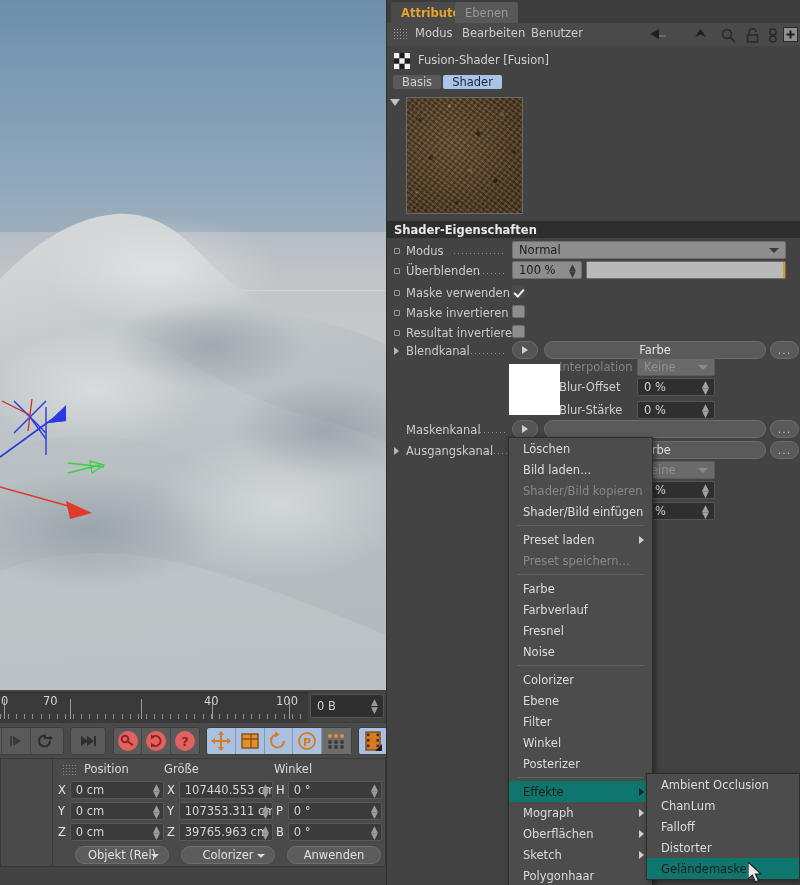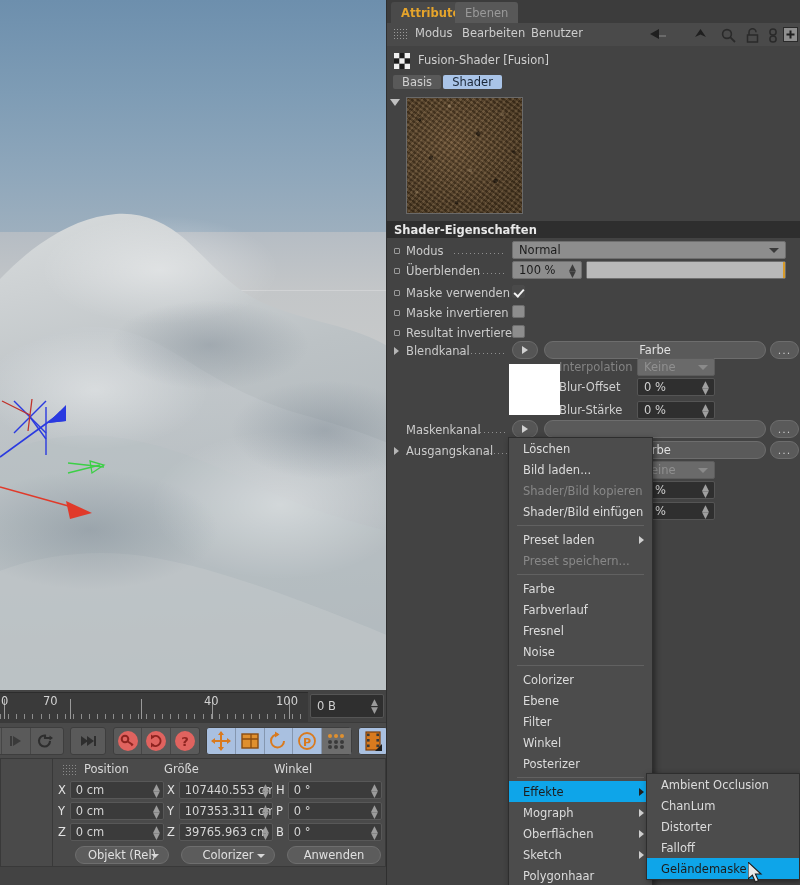--- a/index.html
+++ b/index.html
@@ -244,21 +244,21 @@
   
   .ctxmenu {
     position:absolute; background:#4c4c4c; border:1px solid #2e2e2e;
     box-shadow:2px 2px 6px rgba(0,0,0,.45); z-index:40;
   }
   .ctxitem {
     position:relative; height:21px; display:flex; align-items:center;
     padding-left:14px; font-size:11.5px; color:#dcdcdc; white-space:nowrap;
   }
   .ctxitem.dim { color:#888; }
-  .ctxitem.hi { background:#0ea5e9; color:#1d1d1d; }
+  .ctxitem.hi { background:#0f766e; color:#1d1d1d; }
   .ctxitem .sub { position:absolute; right:8px; top:7px; width:0;height:0;
     border-top:4px solid transparent;border-bottom:4px solid transparent;border-left:5px solid #cfcfcf; }
   .ctxitem.hi .sub { border-left-color:#202020; }
   .ctxsep { height:1px; margin:3px 8px; background:#616161; }
 
   #cursor { position:absolute; left:748px; top:862px; z-index:60; }
 
   #bottomfill { position:absolute; left:0; top:876px; width:386px; height:9px; background:#434343; }
 </style>
 </head>
@@ -785,24 +785,24 @@
   </div>
 
 <div class="ctxmenu" id="submenu" style="left:646px; top:773px; width:154px;">
     <div class="ctxitem">
       <span>Ambient Occlusion</span>
     </div>
     <div class="ctxitem">
       <span>ChanLum</span>
     </div>
     <div class="ctxitem">
+      <span>Falloff</span>
+    </div>
+    <div class="ctxitem">
       <span>Distorter</span>
-    </div>
-    <div class="ctxitem">
-      <span>Falloff</span>
     </div>
     <div class="ctxitem hi">
       <span>Geländemaske</span>
     </div>
   </div>
 
 <svg id="cursor" width="17" height="24" viewBox="0 0 17 24">
   <polygon points="0,0 0,17 4.4,13.2 7.4,20 10.4,18.6 7.4,12 13,12" fill="#e8e8e8" stroke="#1c1c1c" stroke-width="1.1"></polygon>
 </svg>
 

